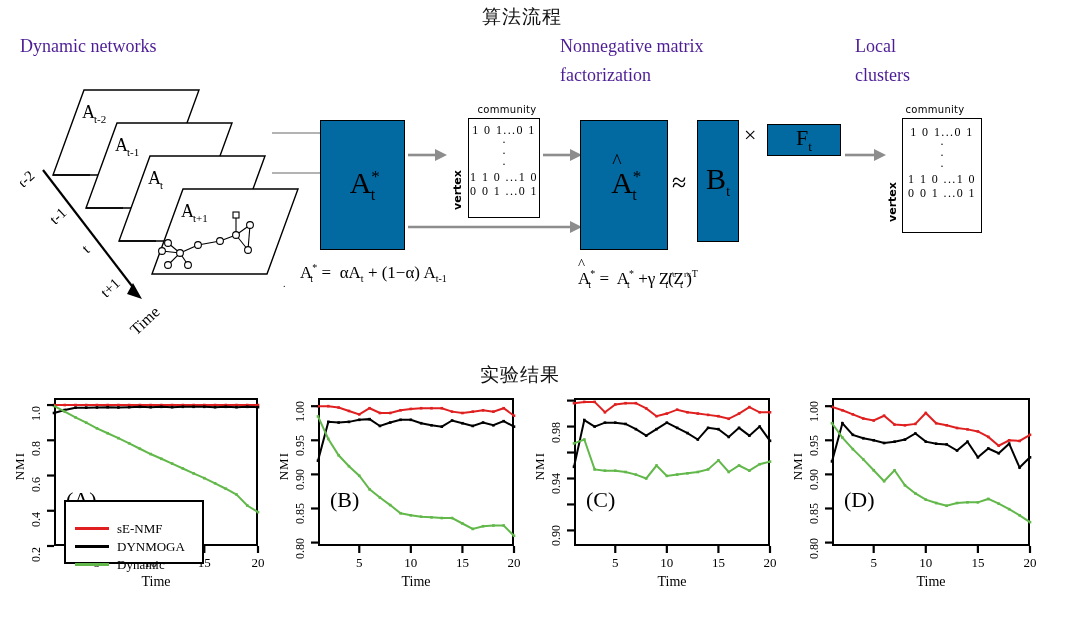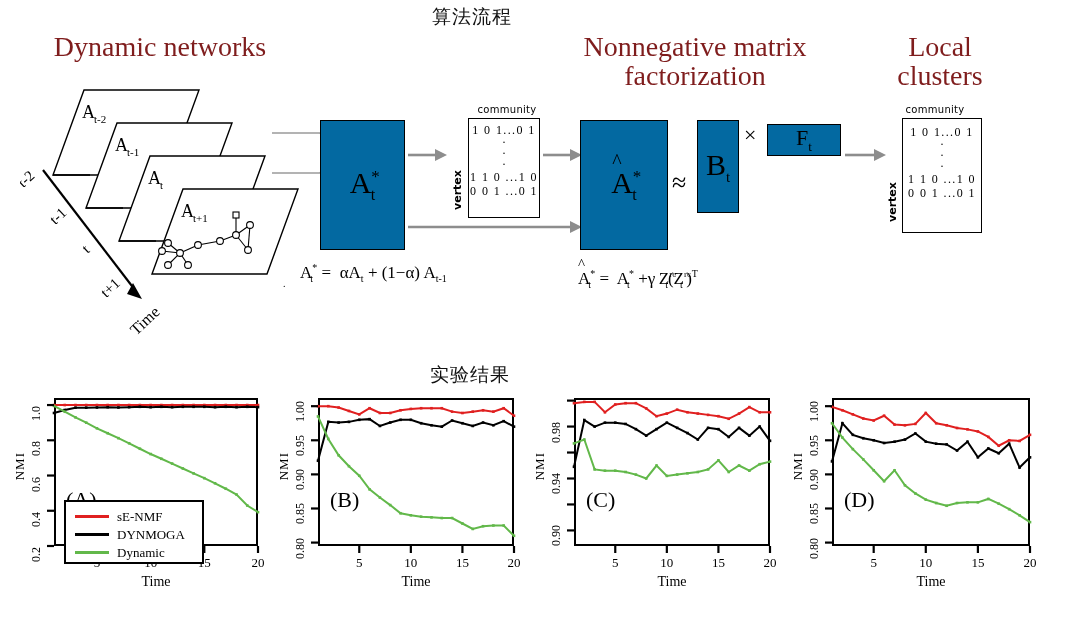--- a/index.html
+++ b/index.html
@@ -7,28 +7,28 @@
     width:1065px;height:644px;background:#ffffff;
     font-family:"Liberation Serif", serif;
     color:#000;overflow:hidden;position:relative;
   }
   .stage{position:absolute;left:0;top:0;width:1065px;height:644px;}
   .abs{position:absolute;}
 
   
   .cn-heading{
     font-family:"DejaVu Sans", sans-serif;
-    font-size:19px;letter-spacing:1px;color:#111;text-align:left;
+    font-size:19px;letter-spacing:1px;color:#111;text-align:center;
     white-space:nowrap;
   }
 
   
   .col-title{
     font-family:"Liberation Serif", serif;
-    font-size:28px;line-height:29px;text-align:center;color:#7f1d1d;
+    font-size:18px;line-height:29px;color:#4c1d95;
     font-weight:400;
   }
 
   
   .box{border:1.6px solid #000;background:#0369a1;box-sizing:border-box;}
   .box-label{
     position:absolute;left:0;right:0;top:50%;transform:translateY(-50%);
     text-align:center;font-size:30px;font-family:"Liberation Serif",serif;
   }
 
@@ -58,21 +58,21 @@
     position:absolute;font-family:"Liberation Serif",serif;font-size:13px;
     writing-mode:vertical-rl;transform:rotate(180deg);letter-spacing:1px;
   }
   .xlab{position:absolute;font-family:"Liberation Serif",serif;font-size:14px;text-align:center;}
   .ytick{position:absolute;font-family:"Liberation Serif",serif;font-size:12px;
          writing-mode:vertical-rl;transform:rotate(180deg);}
   .xtick{position:absolute;font-family:"Liberation Serif",serif;font-size:13px;text-align:center;}
   .panel-letter{position:absolute;font-family:"Liberation Serif",serif;font-size:22px;}
 
   .legendbox{position:absolute;border:2.4px solid #000;background:#fff;box-sizing:border-box;}
-  .legend-row{position:absolute;display:flex;align-items:center;}
+  .legend-row{position:absolute;display:flex;align-items:center;margin-top:12px;}
   .legend-swatch{width:34px;height:3px;margin-right:8px;}
   .legend-text{font-family:"Liberation Serif",serif;font-size:13px;white-space:nowrap;}
 
   
   .watermark{
     position:absolute;font-family:"DejaVu Sans",sans-serif;font-size:24px;
     color:#b9b9b9;white-space:nowrap;letter-spacing:1px;
     text-shadow:0 1px 0 #fff;
   }
 </style>
@@ -192,21 +192,21 @@
   <div class="abs box" style="left:580px;top:120px;width:88px;height:130px;">
     <div class="box-label">
       <span style="position:relative;display:inline-block;">
         <span style="position:absolute;left:1px;top:-16px;font-size:20px;">^</span>A<sup style="font-size:17px;">*</sup><sub style="font-size:16px;margin-left:-9px;">t</sub>
       </span>
     </div>
   </div>
 
   <div class="abs" style="left:672px;top:168px;font-size:26px;font-family:'Liberation Serif',serif;">≈</div>
 
-  <div class="abs box" style="left:697px;top:120px;width:42px;height:93px;">
+  <div class="abs box" style="left:697px;top:120px;width:42px;height:122px;">
     <div class="box-label">B<sub style="font-size:15px;">t</sub></div>
   </div>
 
   <div class="abs" style="left:744px;top:122px;font-size:22px;font-family:'Liberation Serif',serif;">×</div>
 
   <div class="abs box" style="left:767px;top:124px;width:74px;height:32px;">
     <div class="box-label" style="font-size:22px;">F<sub style="font-size:13px;">t</sub></div>
   </div>
 
   <svg class="abs" style="left:845px;top:146px;" width="42" height="18">

